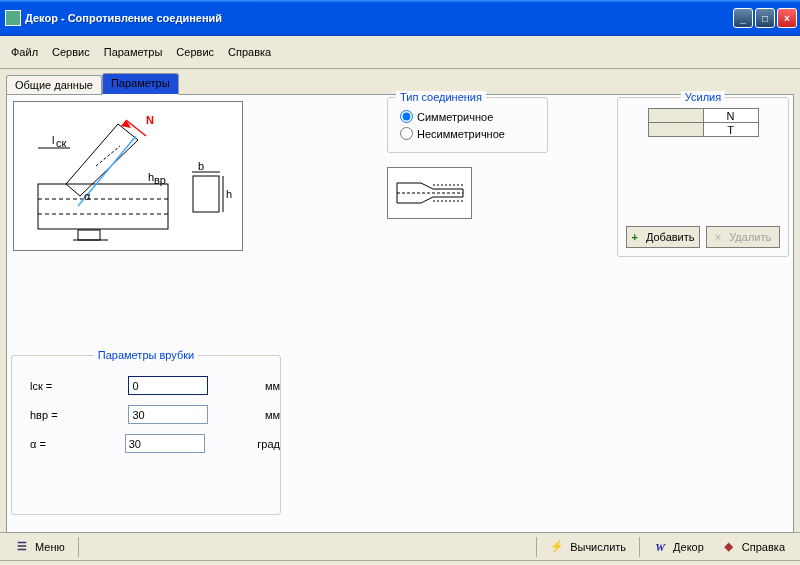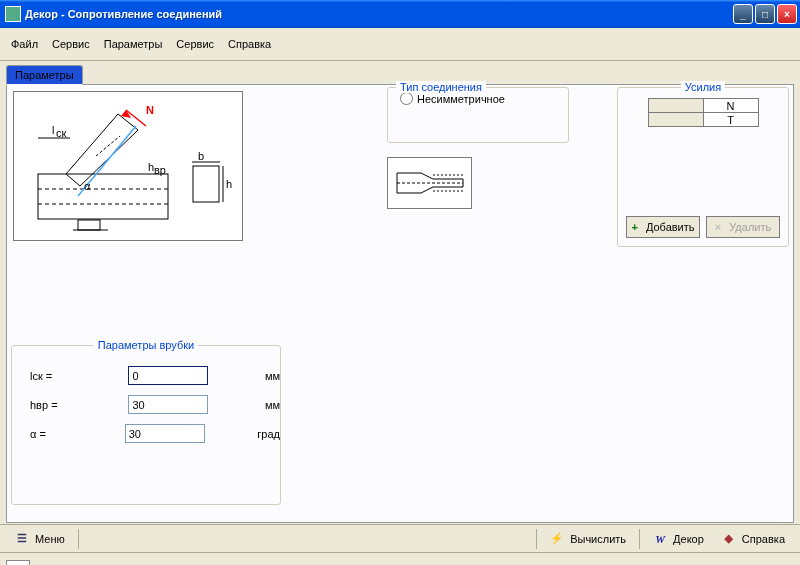--- a/index.html
+++ b/index.html
@@ -1,19 +1,19 @@
 <!DOCTYPE html>
 <html><head>
 <meta charset="utf-8">
 <style>
 * { box-sizing: border-box; margin: 0; padding: 0; font-family: Tahoma, Arial, sans-serif; font-size: 11px; }
 body { background: #ece9d8; width: 800px; height: 565px; overflow: hidden; }
 
 
-.titlebar { height: 28px; background: linear-gradient(to bottom, #3a95ff 0%, #0054e3 8%, #0054e3 92%, #0044c3 100%); display: flex; align-items: center; padding: 0 3px 0 5px; color: #fff; }
+.titlebar { height: 36px; background: linear-gradient(to bottom, #3a95ff 0%, #0054e3 8%, #0054e3 92%, #0044c3 100%); display: flex; align-items: center; padding: 0 3px 0 5px; color: #fff; }
 .titlebar .appicon { width: 16px; height: 16px; background: #5a8; margin-right: 4px; border: 1px solid #fff; }
 .titlebar .title { font-weight: bold; flex: 1; text-shadow: 1px 1px 0 rgba(0,0,0,0.3); }
 .titlebar .winbtns { display: flex; gap: 2px; }
 .titlebar .winbtn { width: 20px; height: 20px; border: 1px solid #fff; border-radius: 3px; display: flex; align-items: center; justify-content: center; color: #fff; font-weight: bold; background: linear-gradient(to bottom, #68a 0%, #246 100%); font-size: 10px; }
 .titlebar .winbtn.close { background: linear-gradient(to bottom, #f66 0%, #c22 100%); }
 
 
 .menubar { height: 20px; background: #ece9d8; border-bottom: 1px solid #aca899; display: flex; align-items: center; padding: 16px 4px; gap: 0; }
 .menubar .menuitem { padding: 2px 7px; }
 
@@ -84,20 +84,21 @@
 <div class="menubar">
   <div class="menuitem">Файл</div>
   <div class="menuitem">Сервис</div>
   <div class="menuitem">Параметры</div>
   <div class="menuitem">Сервис</div>
   <div class="menuitem">Справка</div>
 </div>
 
 <div class="client">
   <div class="tabs">
+    <div class="tab inactive">Общие данные</div>
     <div class="tab active">Параметры</div>
   </div>
   <div class="tabpanel">
 
     <div class="diagram-main">
       <svg width="220" height="140" viewBox="0 0 220 140">
         <rect x="20" y="78" width="130" height="45" fill="none" stroke="#000"></rect>
         <line x1="20" y1="93" x2="150" y2="93" stroke="#000" stroke-dasharray="4 3"></line>
         <line x1="20" y1="108" x2="150" y2="108" stroke="#000" stroke-dasharray="4 3"></line>
         <polygon points="48,78 62,90 120,34 100,18" fill="none" stroke="#000"></polygon>
@@ -116,22 +117,26 @@
         <line x1="55" y1="134" x2="90" y2="134" stroke="#000"></line>
 
         <rect x="175" y="70" width="26" height="36" fill="none" stroke="#000"></rect>
         <text x="180" y="64" font-size="10">b</text>
         <line x1="174" y1="66" x2="202" y2="66" stroke="#000"></line>
         <text x="208" y="92" font-size="10">h</text>
         <line x1="205" y1="70" x2="205" y2="106" stroke="#000"></line>
       </svg>
     </div>
 
-    <div class="groupbox" style="left:380px; top:2px; width:182px; height:56px;">
+    <div class="groupbox" style="left:380px; top:2px; width:161px; height:56px;">
       <div class="legend left">Тип соединения</div>
+      <div class="radio-row" style="margin-top:12px;">
+        <input type="radio" name="ct" checked="" style="">
+        <span>Симметричное</span>
+      </div>
       <div class="radio-row">
         <input type="radio" name="ct" style="">
         <span>Несимметричное</span>
       </div>
     </div>
 
     <div class="diagram-small" style="position:absolute; left:380px; top:66px;">
       <svg width="78" height="44">
         <path d="M6 12 L30 12 L42 18 L72 18 L72 26 L42 26 L30 32 L6 32 Z" fill="none" stroke="#000"></path>
         <line x1="6" y1="22" x2="72" y2="22" stroke="#000" stroke-dasharray="3 2"></line>

